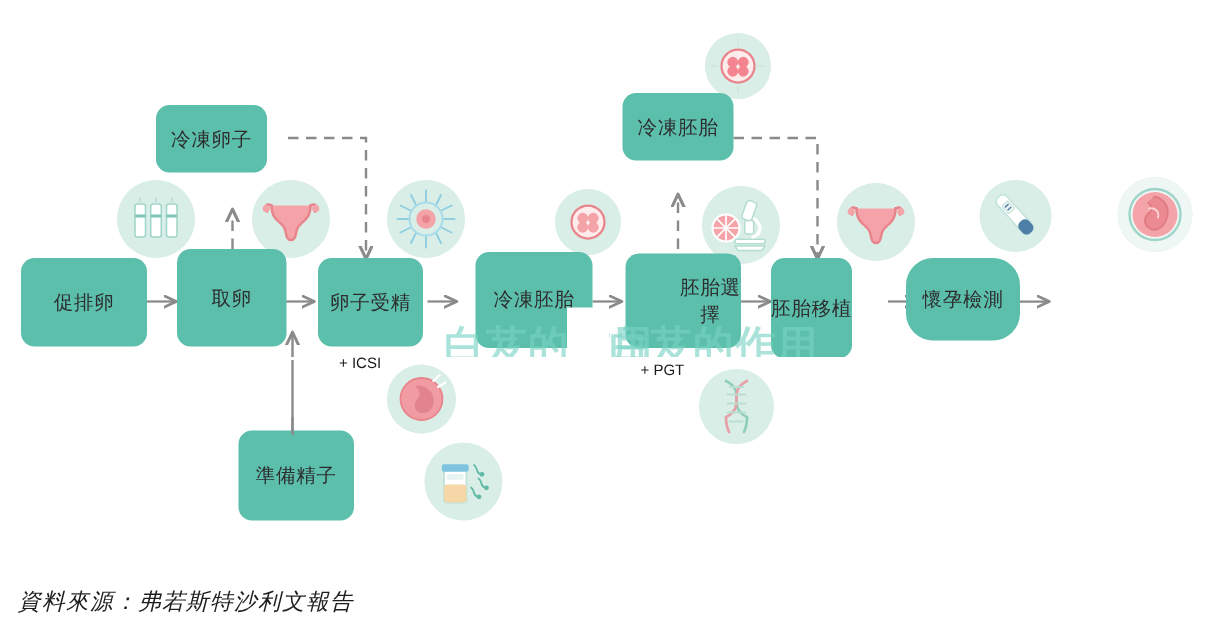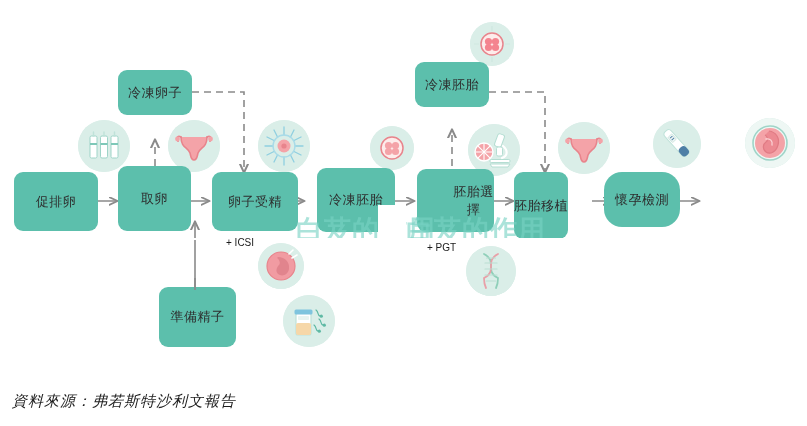--- a/index.html
+++ b/index.html
@@ -319,41 +319,41 @@
         <path d="M31,30 C34,32 32,35 35,36"></path>
       </g>
       <g fill="#5fb9a4">
         <circle cx="38.3" cy="21.2" r="1.6"></circle>
         <circle cx="41.3" cy="30.2" r="1.6"></circle>
         <circle cx="36.3" cy="36.2" r="1.6"></circle>
       </g>
     </svg>
   </div>
 
-  <div class="node" style="left:118px; top:70px; width:74px; height:45px;">
+  <div class="node" style="left:104px; top:70px; width:74px; height:45px;">
     <span>冷凍卵子</span>
   </div>
 
   <div class="node" style="left:415px; top:62px; width:74px; height:45px;">
     <span>冷凍胚胎</span>
   </div>
 
   <div class="node" style="left:159px; top:287px; width:77px; height:60px;">
     <span>準備精子</span>
   </div>
 
   <div class="node" style="left:14px; top:172px; width:84px; height:59px;">
     <span>促排卵</span>
   </div>
 
   <div class="node" style="left:118px; top:166px; width:73px; height:65px;align-items:center;">
     <span>取卵</span>
   </div>
 
-  <div class="node" style="left:212px; top:172px; width:86px; height:59px;text-align:center;">
+  <div class="node" style="left:212px; top:172px; width:70px; height:59px;text-align:center;">
     <span>卵子受精</span>
   </div>
 
   <div class="node" style="left:317px; top:168px; width:78px; height:64px;">
     <span>冷凍胚胎</span>
   </div>
 
   <div class="node" style="left:417px; top:169px; width:77px; height:63px;padding-left:36px;">
     <span>胚胎選擇</span>
   </div>

